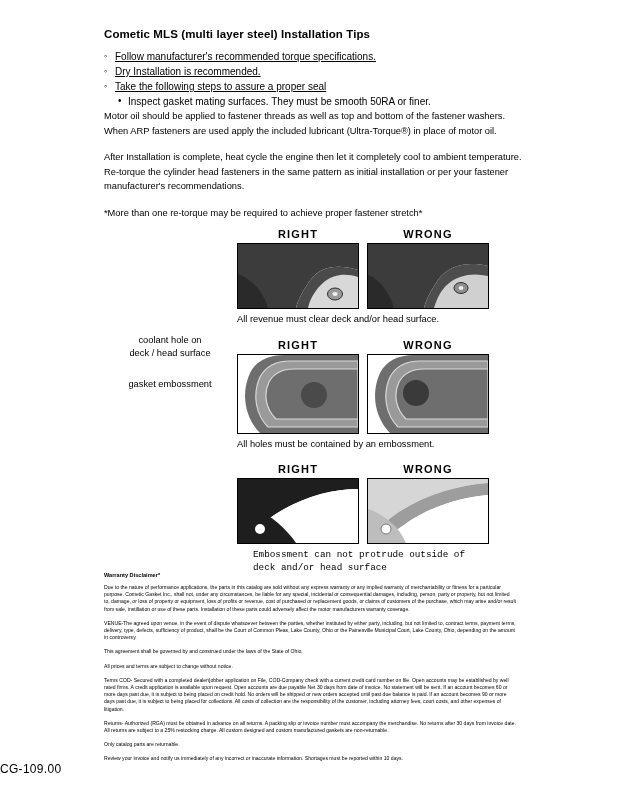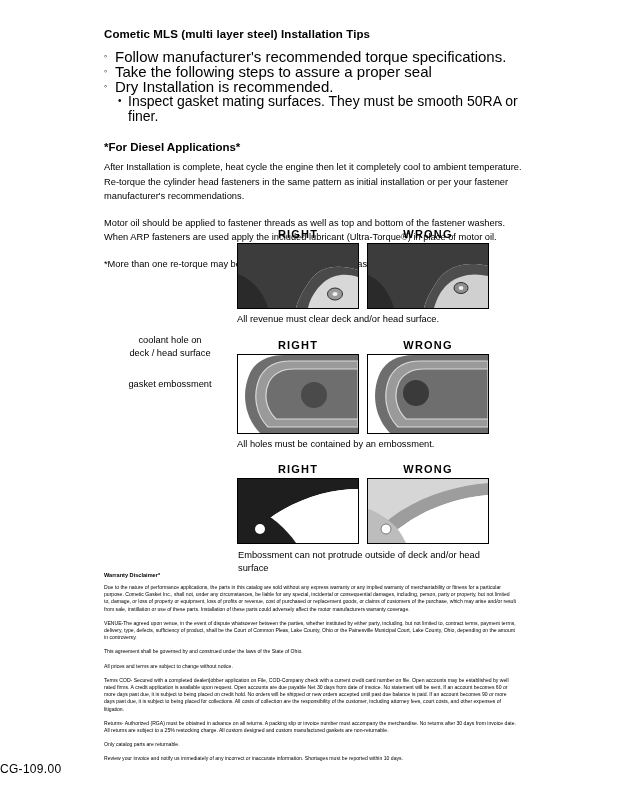--- a/index.html
+++ b/index.html
@@ -33,39 +33,40 @@
     font-weight: bold;
     margin: 0 0 9px 0;
     letter-spacing: 0.1px;
   }
   ul.bullets {
     list-style: none;
     margin: 0;
     padding: 0;
   }
   ul.bullets > li {
-    font-size: 15px;
+    font-size: 10px;
     line-height: 15px;
     position: relative;
     padding-left: 11px;
+    text-decoration: underline;
   }
   ul.bullets > li::before {
     content: "\25E6";
     position: absolute;
     left: 0;
     top: 0;
     font-size: 9px;
   }
   ul.subbullets {
     list-style: none;
     margin: 0;
     padding: 0 0 0 14px;
   }
   ul.subbullets > li {
-    font-size: 14px;
+    font-size: 10px;
     line-height: 15px;
     position: relative;
     padding-left: 10px;
   }
   ul.subbullets > li::before {
     content: "\2022";
     position: absolute;
     left: 0;
     top: -1px;
     font-size: 10px;
@@ -115,22 +116,23 @@
   .h70 { height: 66px; }
   .h86 { height: 80px; }
   .h68 { height: 66px; }
   .cap {
     font-size: 9.3px;
     margin: 4px 0 13px 0;
     line-height: 12.5px;
   }
   .cap2 {
     font-size: 9.3px;
-    margin: 5px 0 0 1px;
+    margin: 5px 0 0 16px;
     line-height: 12.5px;
+    font-family: Liberation Mono, monospace;
   }
 
   
   .callouts {
     position: absolute;
     left: 100px;
     top: 334px;
     width: 140px;
     text-align: center;
   }
@@ -178,31 +180,30 @@
 </head>
 <body>
 
 <div class="page">
 
   <div class="content">
     <h1 class="title">Cometic MLS (multi layer steel) Installation Tips</h1>
 
     <ul class="bullets">
       <li>Follow manufacturer's recommended torque specifications.</li>
+      <li>Dry Installation is recommended.</li>
       <li>Take the following steps to assure a proper seal</li>
-      <li>Dry Installation is recommended.</li>
     </ul>
 
     <ul class="subbullets">
       <li>Inspect gasket mating surfaces.  They must be smooth 50RA or finer.</li>
     </ul>
 
-    <h2 class="section">*For Diesel Applications*</h2>
+    <p class="para">Motor oil should be applied to fastener threads as well as top and bottom of the fastener washers. When ARP fasteners are used apply the included lubricant (Ultra-Torque®) in place of motor oil.</p>
     <p class="para">After Installation is complete, heat cycle the engine then let it completely cool to ambient temperature. Re-torque the cylinder head fasteners in the same pattern as initial installation or per your fastener manufacturer's recommendations.</p>
-    <p class="para">Motor oil should be applied to fastener threads as well as top and bottom of the fastener washers. When ARP fasteners are used apply the included lubricant (Ultra-Torque®) in place of motor oil.</p>
     <p class="para last">*More than one re-torque may be required to achieve proper fastener stretch*</p>
   </div>
 
   <div class="callouts">
     <div class="callout-line">coolant hole on</div>
     <div class="callout-line">deck / head surface</div>
     <div class="callout-line callout-2">gasket embossment</div>
   </div>
   <div class="leader" style="left:243px; top:359px; width:62px;"></div>
   <div class="leader" style="left:243px; top:387px; width:73px;"></div>

